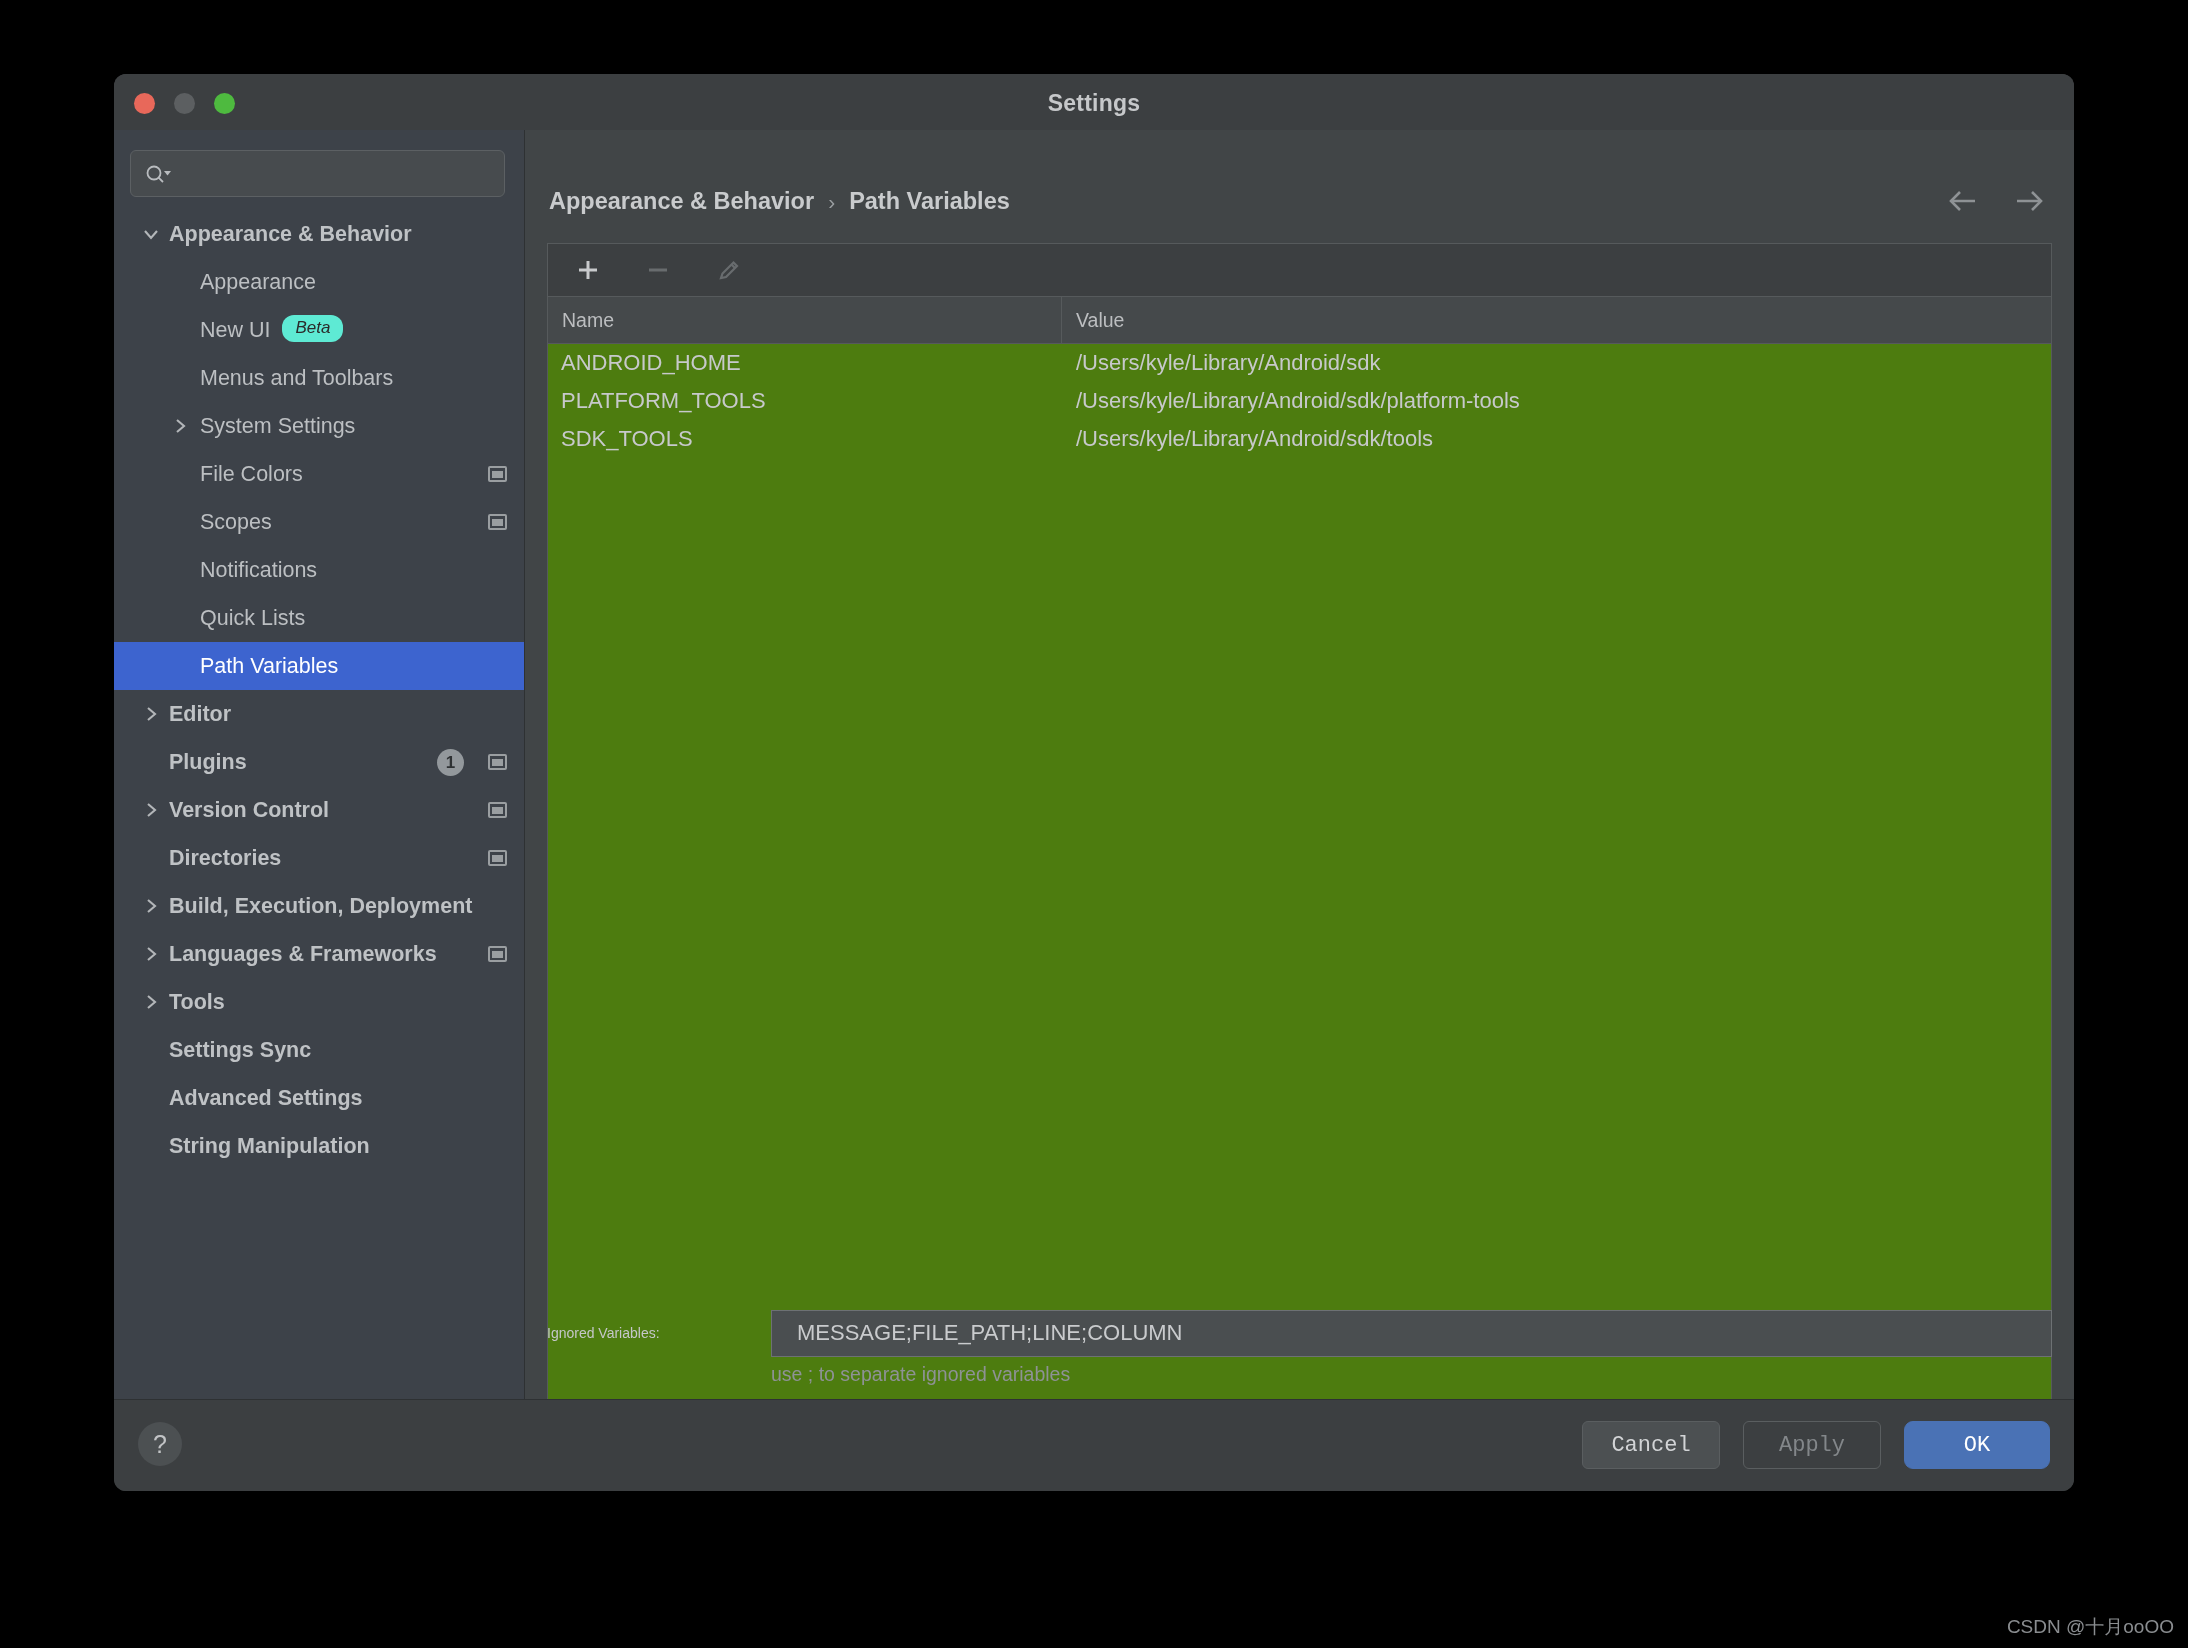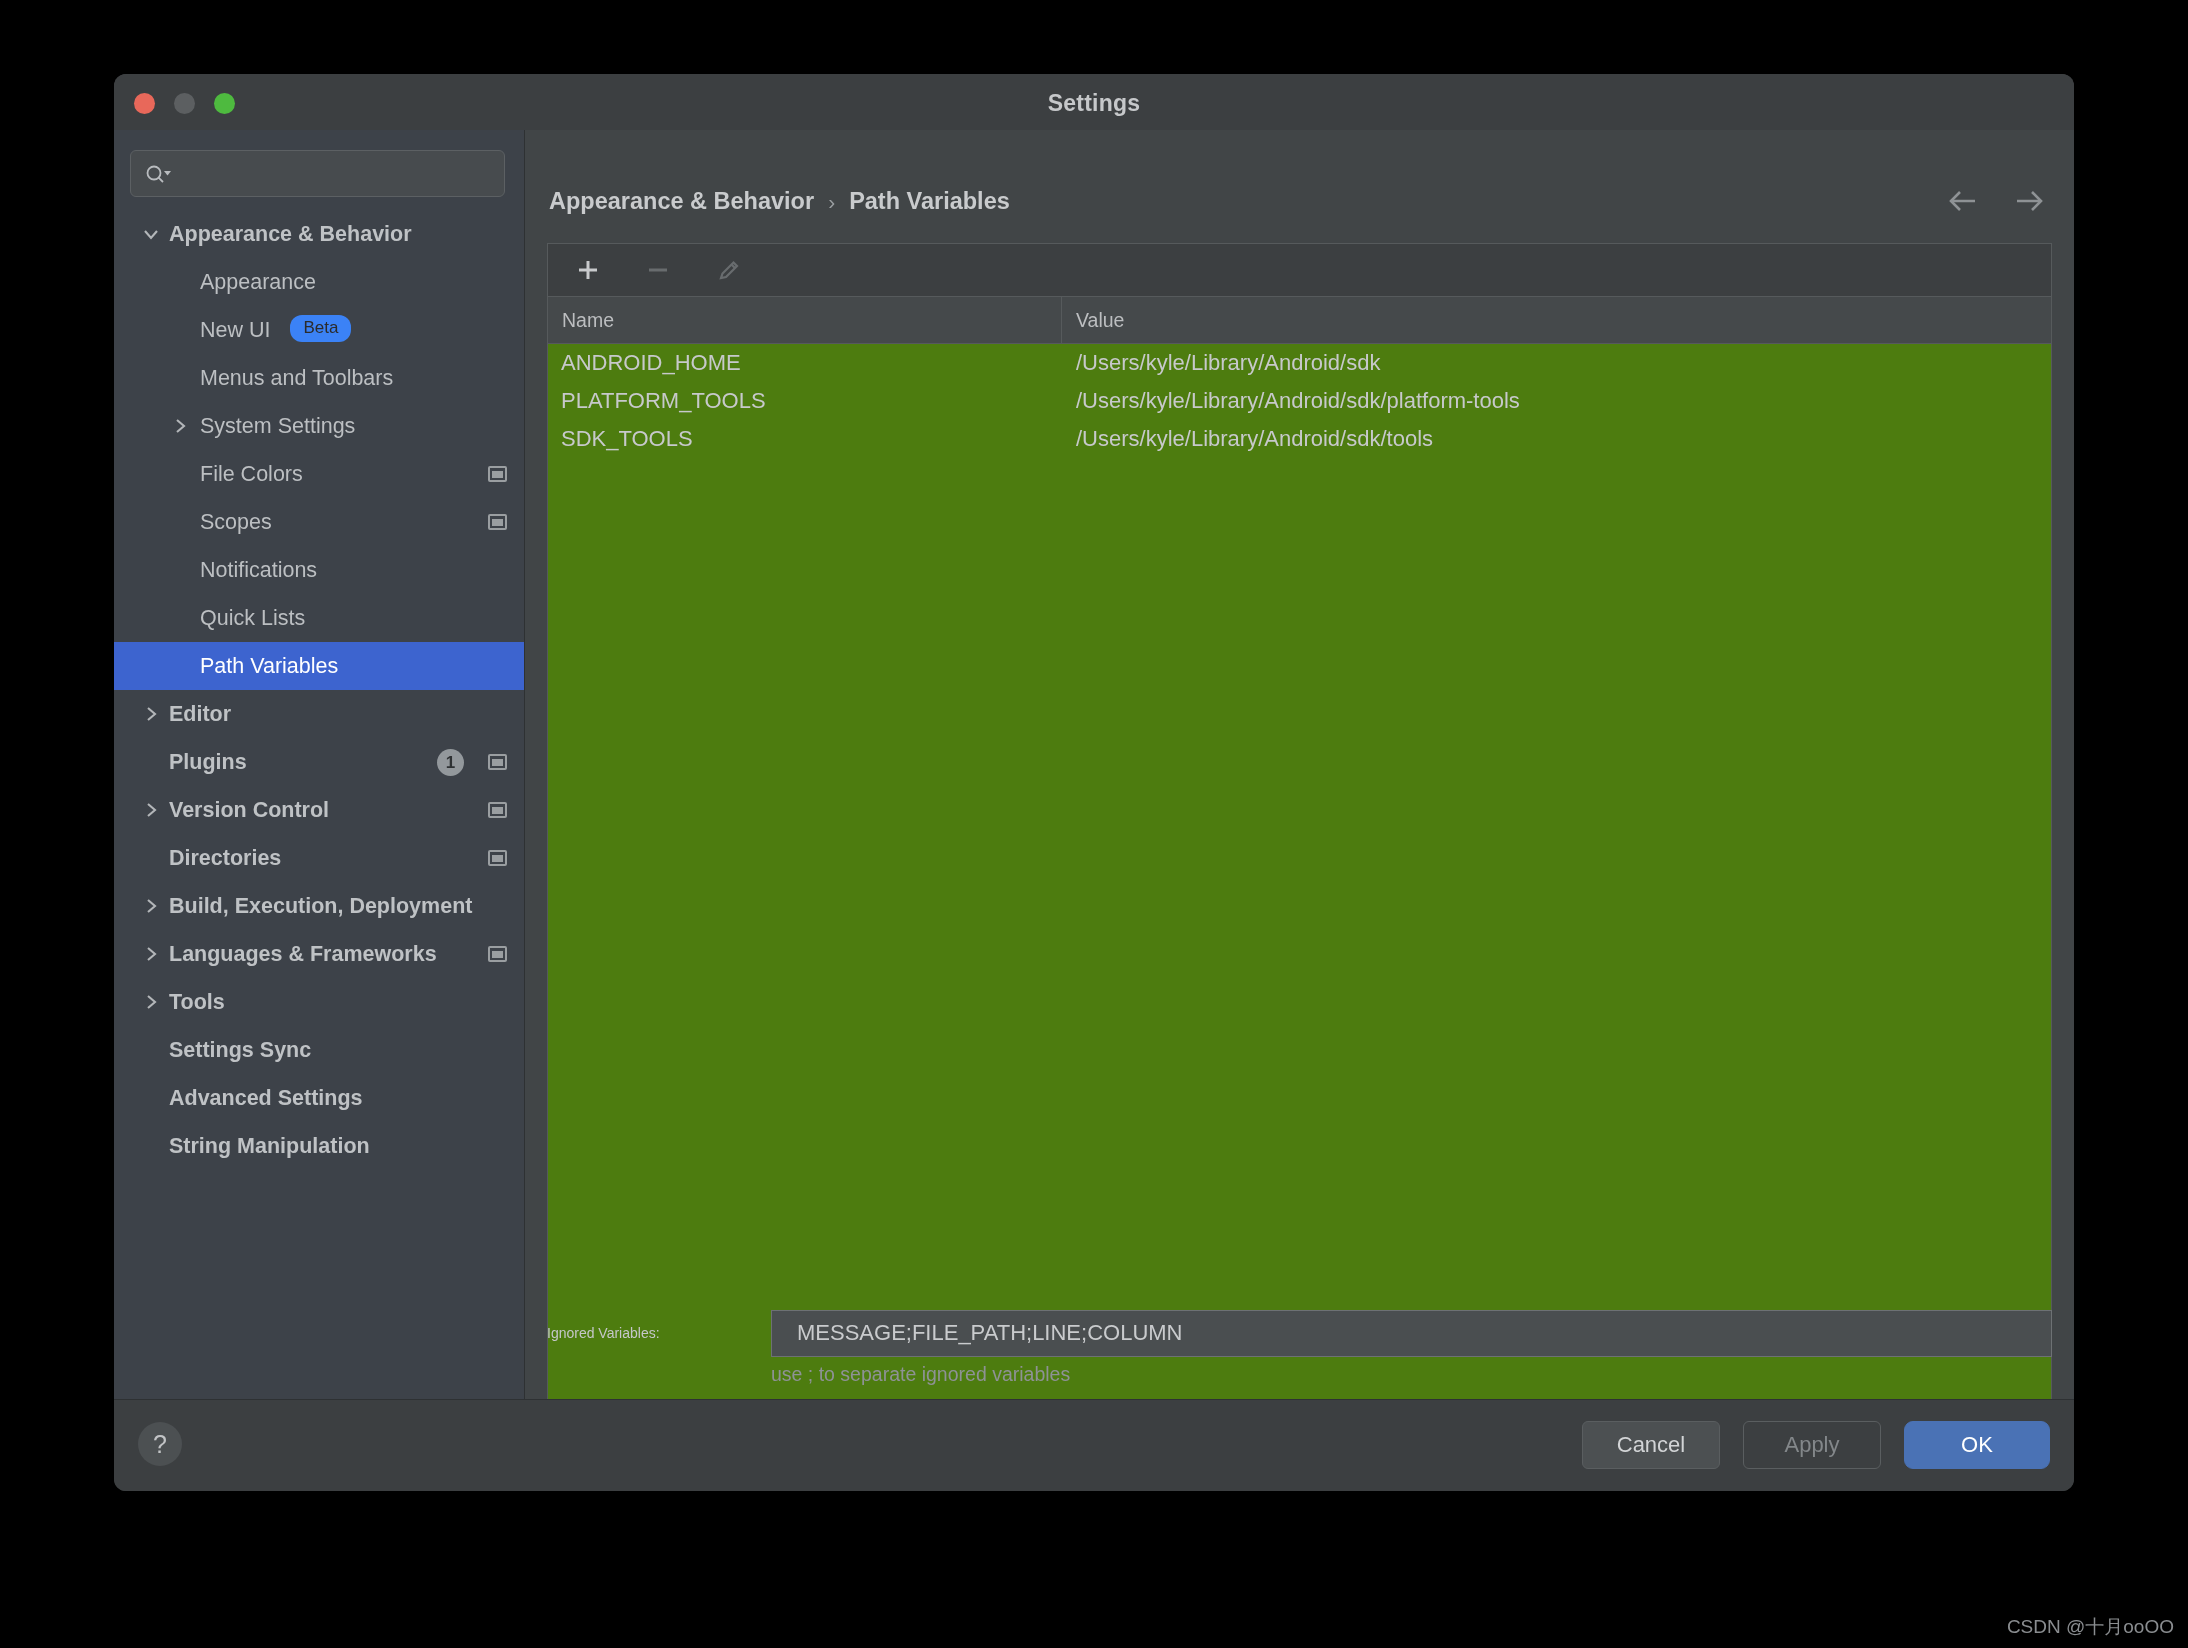--- a/index.html
+++ b/index.html
@@ -152,30 +152,31 @@
     display: inline-block;
   }
   
   .lvl0 .chev { left: 26px; top: 13px; }
   .lvl0 .row-label { margin-left: 55px; }
   .lvl1 .chev { left: 55px; top: 13px; }
   .lvl1 .row-label { margin-left: 86px; }
 
   .badge-beta {
     display: inline-block;
-    margin-left: 20px;
-    background: #3b82f6;
+    margin-left: 12px;
+    background: #5eead4;
     color: #2b2b2b;
     font-size: 17px;
     font-weight: normal;
     border-radius: 12px;
     padding: 3px 13px 4px 13px;
     vertical-align: middle;
     position: relative;
     top: -2px;
+    font-style: italic;
   }
   .badge-count {
     position: absolute;
     right: 60px;
     top: 11px;
     width: 27px;
     height: 27px;
     border-radius: 50%;
     background: #93989c;
     color: #2f3234;
@@ -370,21 +371,21 @@
     position: absolute;
     right: 24px;
     top: 21px;
     display: flex;
     gap: 23px;
   }
   .btn {
     height: 48px;
     min-width: 138px;
     border-radius: 6px;
-    font-family: Liberation Sans, sans-serif;
+    font-family: Liberation Mono, monospace;
     font-size: 22px;
     display: flex;
     align-items: center;
     justify-content: center;
     box-sizing: border-box;
     border: 1px solid transparent;
   }
   .btn-cancel { background: #4c5052; color: #d2d4d6; border-color: #5a5e60; }
   .btn-apply  { background: transparent; color: #83878a; border-color: #5a5e60; }
   .btn-ok     { background: #4a72b5; color: #ffffff; border-color: #4a72b5; min-width: 146px; border-radius: 9px; }

